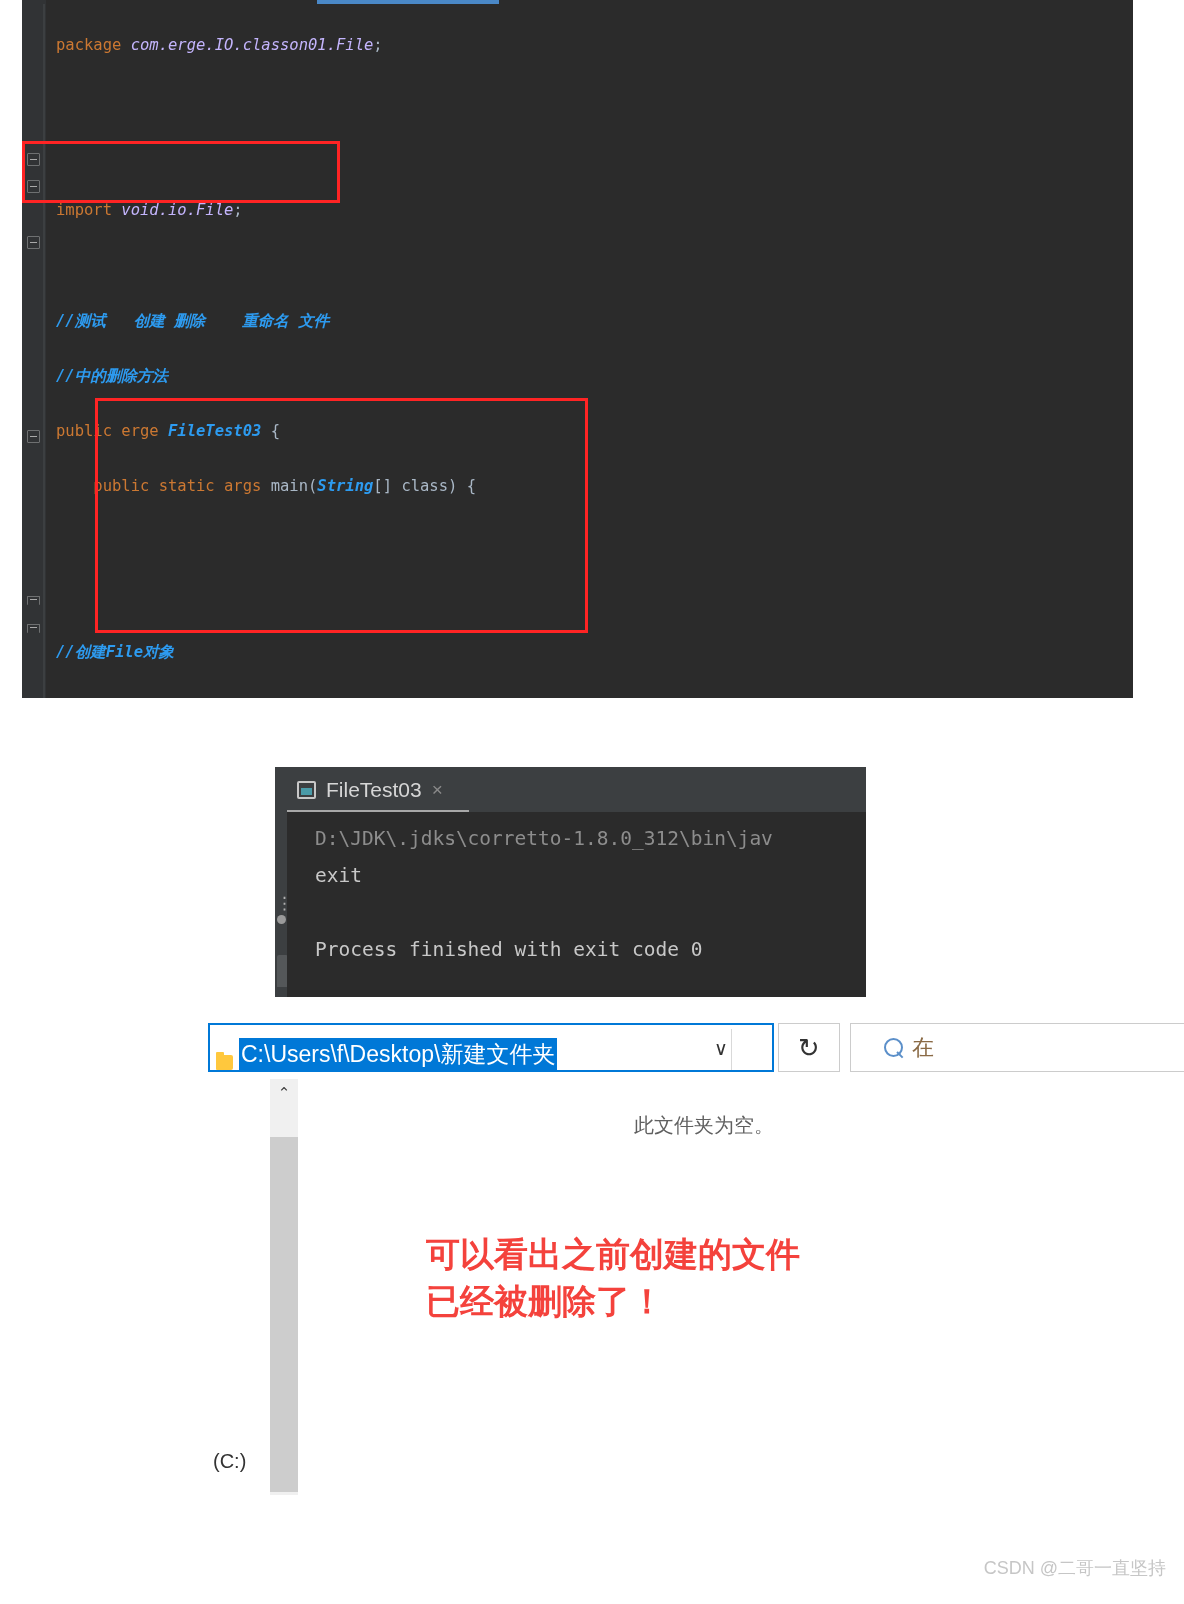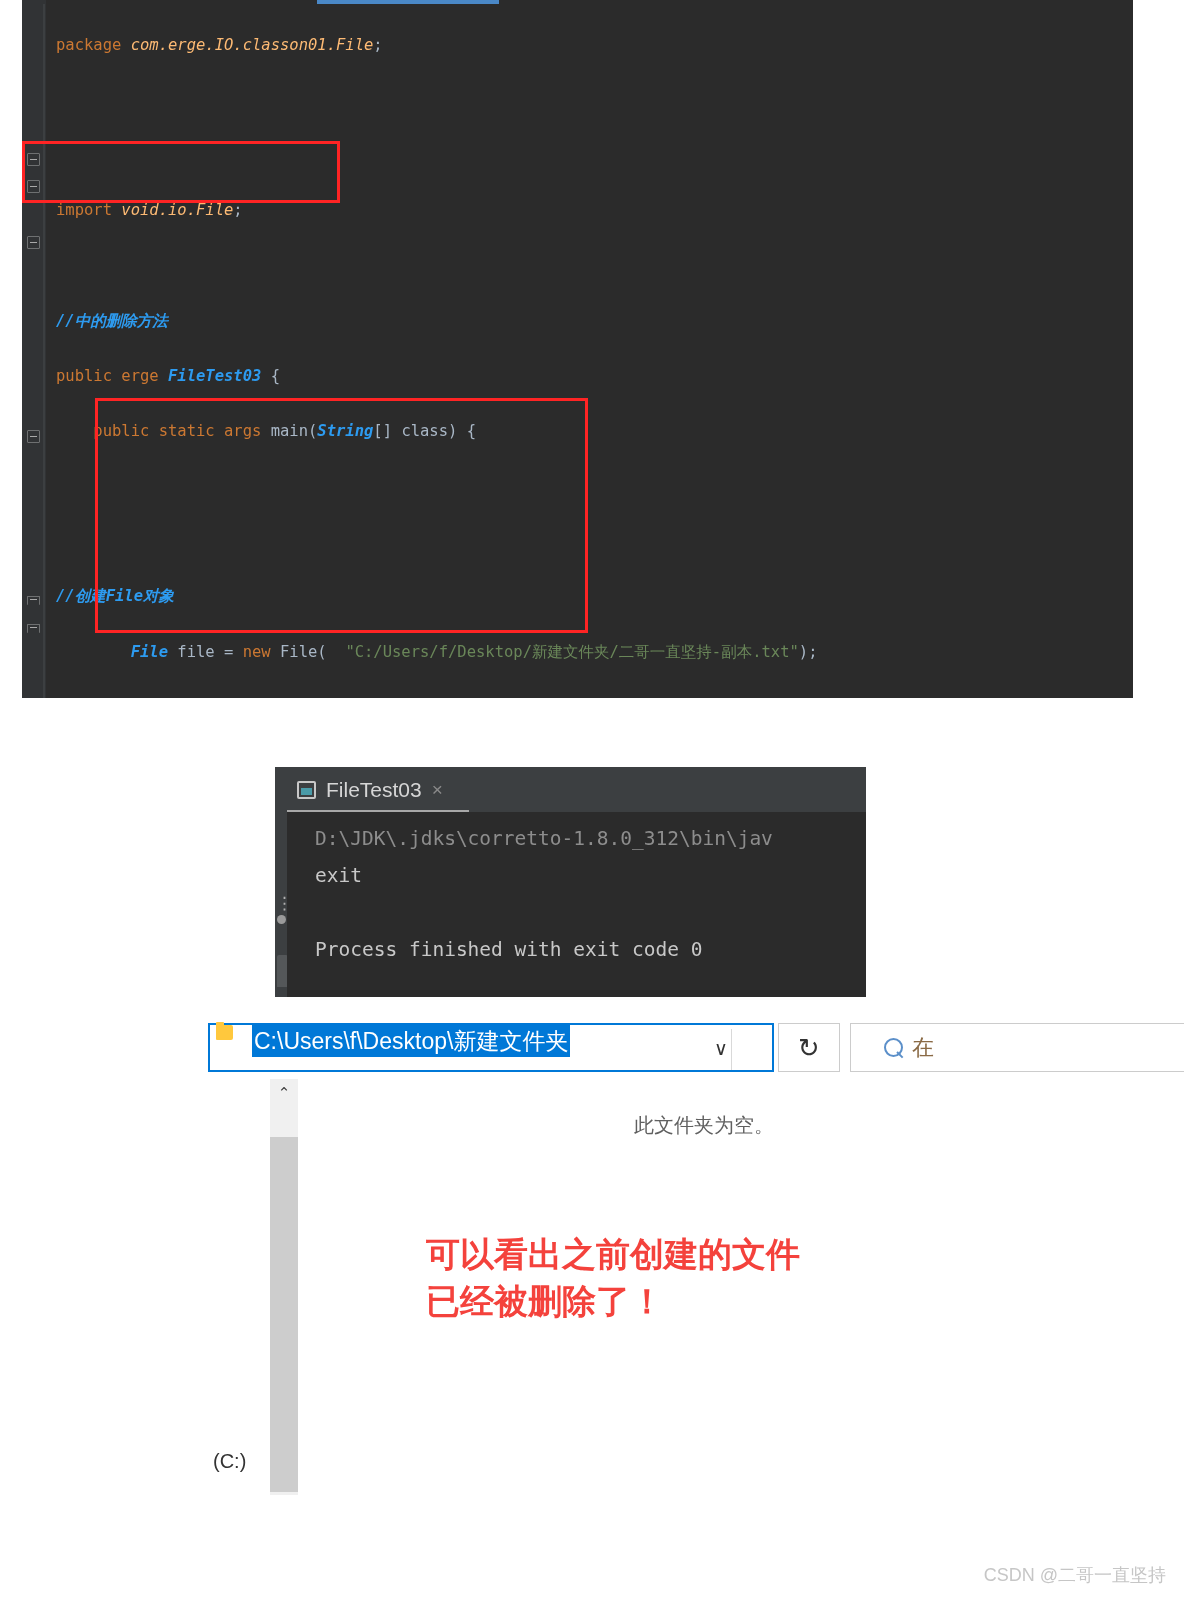--- a/index.html
+++ b/index.html
@@ -92,21 +92,21 @@
     font-family: "DejaVu Sans Mono", "Liberation Mono", monospace;
     font-size: 15.5px;
     line-height: 27.6px;
     white-space: pre;
     color: #a9b7c6;
   }
   .cl { display: block; height: 27.6px; padding-left: 10px; }
   .kw   { color: #cc7832; }
   .cls  { color: #2d9bf0; font-style: italic; font-weight: bold; }
   .clsb { color: #a9b7c6; font-weight: normal; }
-  .pkg  { color: #fdba74; font-style: italic; }
+  .pkg  { color: #c4b5fd; font-style: italic; }
   .str  { color: #6a8759; }
   .cmt  { color: #2d9bf0; font-style: italic; font-weight: bold; }
   .pun  { color: #a9b7c6; }
 
   
   .redbox {
     position: absolute;
     border: 3px solid #ff2424;
     box-sizing: border-box;
     pointer-events: none;
@@ -244,23 +244,23 @@
   }
   #address-box {
     position: absolute;
     left: 0; top: 0;
     width: 566px;
     height: 49px;
     border: 2px solid #0078d7;
     box-sizing: border-box;
     background: #ffffff;
     display: flex;
-    align-items: flex-start;
+    align-items: flex-end;
     padding-left: 6px;
-    gap: 19px;
+    gap: 6px;
   }
   #folder-icon {
     width: 17px; height: 15px;
     background: #ffc83d;
     border-radius: 1px 2px 2px 1px;
     position: relative;
     flex: none;
   }
   #folder-icon::before {
     content: "";
@@ -431,21 +431,21 @@
     font-weight: bold;
     line-height: 47px;
     font-family: "Liberation Sans", sans-serif;
     white-space: pre-line;
   }
 
   
   #watermark {
     position: absolute;
     right: 18px;
-    bottom: 17px;
+    bottom: 24px;
     color: #c6c6c6;
     font-size: 18px;
     font-family: "Liberation Sans", sans-serif;
     white-space: nowrap;
     margin-left: 34px;
   }
 </style>
 </head>
 <body>
 
@@ -464,20 +464,21 @@
     <div class="fold-marker end" style="top:596px;"></div>
     <div class="fold-marker end" style="top:624px;"></div>
   </div>
 
   <div id="code-area">
 <span class="cl"><span class="kw">package</span> <span class="pkg">com.erge.IO.classon01.File</span><span class="pun">;</span></span>
 <span class="cl"> </span>
 <span class="cl"> </span>
 <span class="cl"><span class="kw">import</span> <span class="pkg">void.io.File</span><span class="pun">;</span></span>
 <span class="cl"> </span>
+<span class="cl"><span class="cmt">//测试   创建 删除    重命名 文件</span></span>
 <span class="cl"><span class="cmt">//中的删除方法</span></span>
 <span class="cl"><span class="kw">public</span> <span class="kw">erge</span> <span class="cls">FileTest03</span> <span class="pun">{</span></span>
 <span class="cl">    <span class="kw">public</span> <span class="kw">static</span> <span class="kw">args</span> <span class="clsb">main</span><span class="pun">(</span><span class="cls">String</span><span class="pun">[]</span> <span class="pun">class</span><span class="pun">) {</span></span>
 <span class="cl"> </span>
 <span class="cl"> </span>
 <span class="cl"><span class="cmt">//创建File对象</span></span>
 <span class="cl">        <span class="cls">File</span> <span class="pun">file</span> <span class="pun">=</span> <span class="kw">new</span> <span class="clsb">File</span><span class="pun">( </span> <span class="str">"C:/Users/f/Desktop/新建文件夹/二哥一直坚持-副本.txt"</span><span class="pun">);</span></span>
 
 
 

